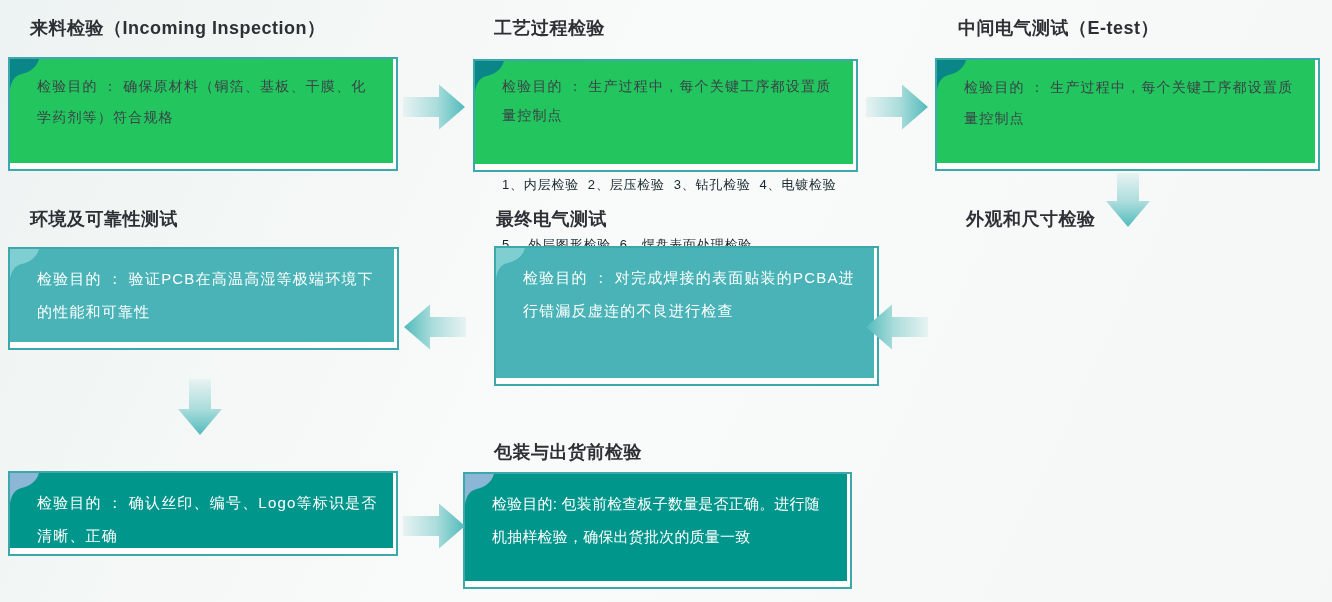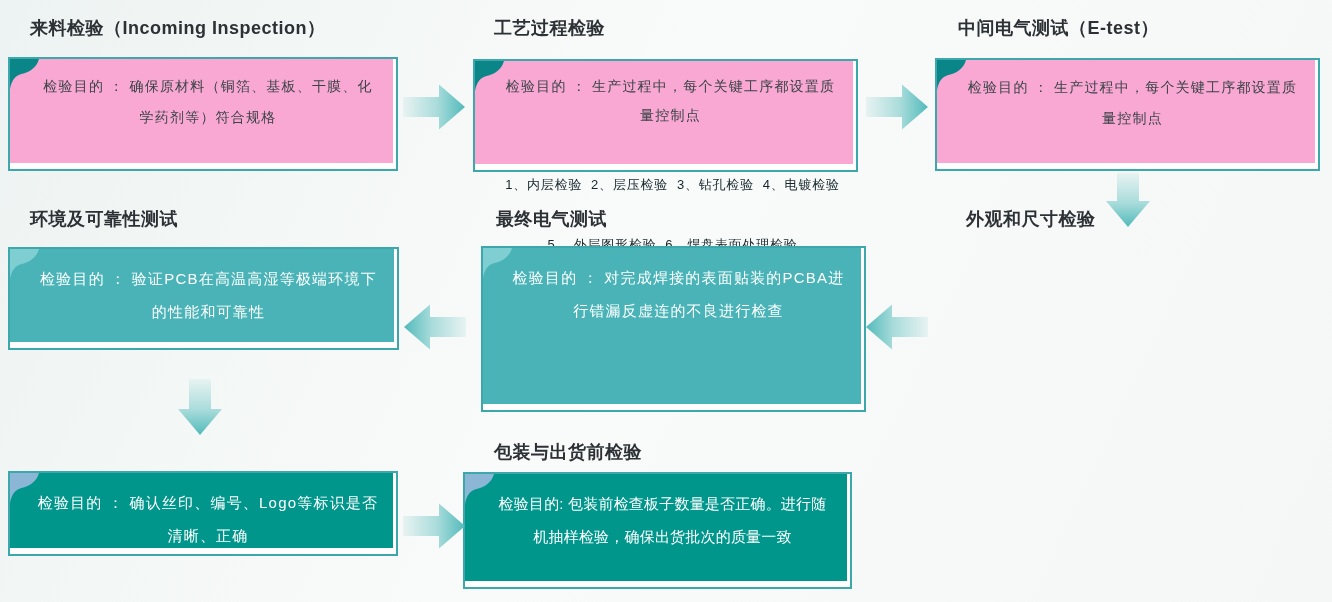--- a/index.html
+++ b/index.html
@@ -5,41 +5,40 @@
   html,body{margin:0;padding:0;}
   body{
     font-family:"Liberation Sans","DejaVu Sans",sans-serif;
     background:#f4f7f6;
   }
   .stage{
     position:relative;
     width:1332px;height:602px;
     overflow:hidden;
     background:linear-gradient(115deg,#edf3f2 0%,#f9fbfa 45%,#f4f7f6 100%);
-    text-align:center;
   }
   .card-title{
     position:absolute;
     font-size:18px;
     font-weight:700;
     color:#2d3135;
     letter-spacing:0.5px;
     white-space:nowrap;
   }
   .card{
     position:absolute;
     border:2px solid #3da8ab;
     background:#ffffff;
     box-sizing:border-box;
   }
   .card .fill{
     position:absolute;
     top:0;left:0;right:3px;bottom:6px;
   }
-  .card.light .fill{background:#f9a8d4;}
+  .card.light .fill{background:#22c55e;}
   .card.mid   .fill{background:#49b3b7;}
   .card.dark  .fill{background:#00968c;}
   .fold{
     position:absolute;top:0;left:0;
     width:32px;height:34px;
     display:block;
   }
   .card.light .fold path{fill:#0a8689;}
   .card.mid   .fold path{fill:#7fced2;}
   .card.dark  .fold path{fill:#8cb6d6;}
@@ -125,21 +124,21 @@
   <div class="card light" style="left:935px;top:58px;width:385px;height:113px">
     <div class="fill">
       <svg class="fold" viewBox="0 0 32 34">
           <path d="M0 0 H29 C26.5 9 19 13.5 11.5 15 C5.5 16.3 1.5 21.5 0 30 Z"></path>
         </svg>
       <div class="body">检验目的 ： 生产过程中，每个关键工序都设置质量控制点</div>
     </div>
   </div>
 
 
-  <div class="card mid" style="left:481px;top:246px;width:385px;height:166px">
+  <div class="card mid" style="left:494px;top:246px;width:385px;height:140px">
     <div class="fill">
       <svg class="fold" viewBox="0 0 32 34">
           <path d="M0 0 H29 C26.5 9 19 13.5 11.5 15 C5.5 16.3 1.5 21.5 0 30 Z"></path>
         </svg>
       <div class="body">检验目的 ： 对完成焊接的表面贴装的PCBA进行错漏反虚连的不良进行检查</div>
     </div>
   </div>
 
   <div class="card mid" style="left:8px;top:247px;width:391px;height:103px">
     <div class="fill">

